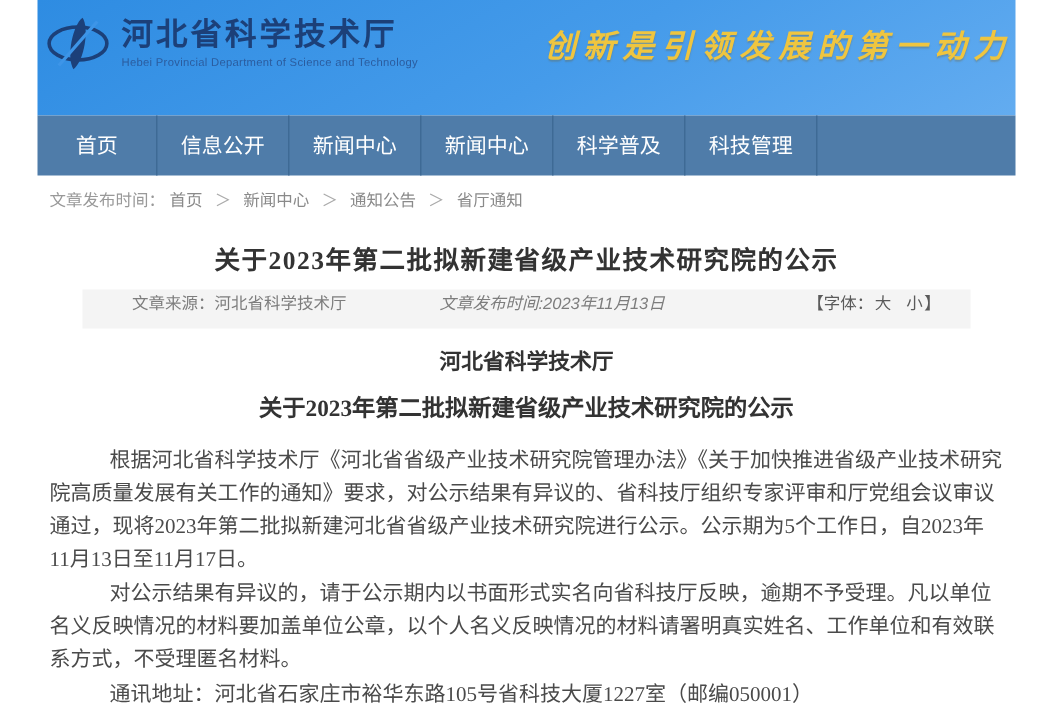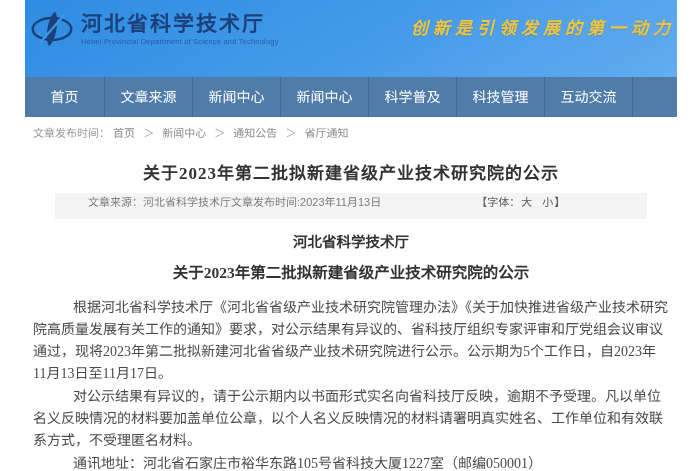--- a/index.html
+++ b/index.html
@@ -25,21 +25,21 @@
     padding:8px 8px 0 5px;
   }
   .logo-block{display:flex;align-items:center;gap:7px;margin-top:2px;}
   .logo-emblem{width:44px;height:38px;flex:0 0 auto;}
   .logo-title{
     font-size:21px;font-weight:bold;color:var(--logo-navy);letter-spacing:2px;line-height:1.1;
     font-family:"Liberation Sans","DejaVu Sans",sans-serif;
   }
   .logo-subtitle{font-size:7.5px;color:#2b5c9e;margin-top:2px;letter-spacing:0.2px;}
   .slogan{
-    color:var(--slogan-gold);font-size:17px;letter-spacing:5px;font-style:italic;font-weight:bold;
+    color:var(--slogan-gold);font-size:21px;letter-spacing:5px;font-style:italic;font-weight:bold;
     font-family:"Liberation Serif","DejaVu Serif",serif;margin-top:6px;margin-right:-6px;
     text-shadow:0 1px 1px rgba(120,80,0,.25);white-space:nowrap;text-align:center;
   }
 
   
   .navbar{height:40px;background:var(--nav-bg);display:flex;}
   .nav-item{
     width:88px;line-height:40px;text-align:center;color:var(--nav-text);font-size:14px;
     text-decoration:none;border-right:1px solid var(--nav-separator);cursor:pointer;
   }
@@ -54,21 +54,21 @@
   
   .article-title{
     text-align:center;font-size:17px;font-weight:bold;color:var(--title-text);
     font-family:"Liberation Serif","DejaVu Serif",serif;margin:13px 0 9px;letter-spacing:1px;
   }
   .meta-bar{
     margin:0 30px;height:26px;background:var(--meta-bg);
     display:flex;align-items:flex-start;font-size:11px;color:var(--meta-text);
   }
   .meta-source{margin-left:33px;}
-  .meta-time{}
+  .meta-time{margin-left:62px;font-style:italic;}
   .meta-font{margin-left:95px;color:#5a5a5a;}
   .meta-font .fs-btn{cursor:pointer;color:#5a5a5a;}
   .meta-font .fs-large{margin:0 10px 0 1px;}
   .meta-font .fs-small{margin-right:1px;}
 
   .article-body{
     padding:0 8px;font-family:"Liberation Serif","DejaVu Serif",serif;
     color:var(--body-text);font-size:14px;
   }
   .body-h1{text-align:center;font-weight:bold;font-size:14.5px;color:#333;margin:12px 0 0;line-height:22px;}
@@ -90,26 +90,25 @@
       <div>
         <div class="logo-title">河北省科学技术厅</div>
         <div class="logo-subtitle">Hebei Provincial Department of Science and Technology</div>
       </div>
     </div>
     <div class="slogan">创新是引领发展的第一动力</div>
   </header>
 
   <nav class="navbar">
     <a class="nav-item">首页</a>
-    <a class="nav-item">文章来源</a>
+    <a class="nav-item">信息公开</a>
     <a class="nav-item">新闻中心</a>
     <a class="nav-item">新闻中心</a>
     <a class="nav-item">科学普及</a>
     <a class="nav-item">科技管理</a>
-    <a class="nav-item">互动交流</a>
     <div class="nav-fill"></div>
   </nav>
 
   <div class="breadcrumb">
     <span>文章发布时间：</span>
     <a>首页</a>
     <span class="crumb-sep">＞</span>
     <a>新闻中心</a>
     <span class="crumb-sep">＞</span>
     <a>通知公告</a>

